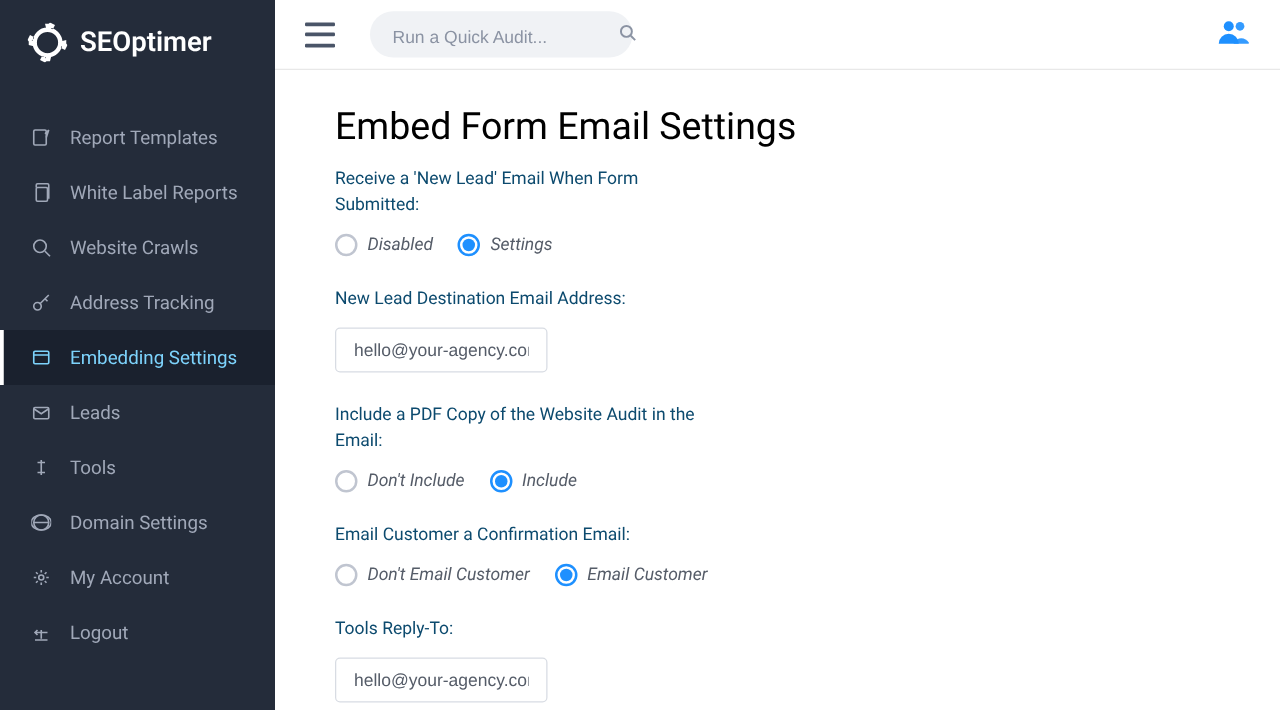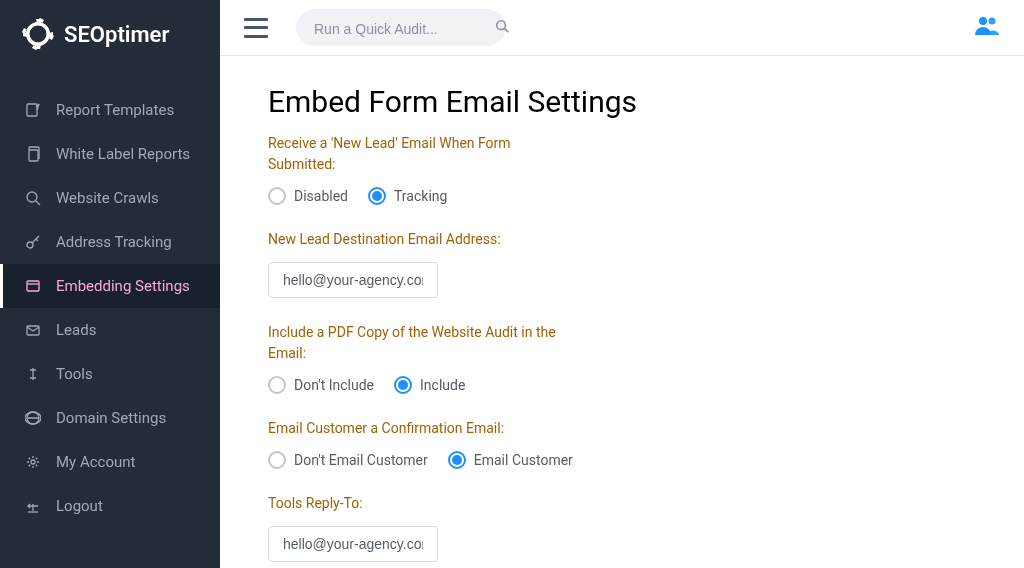--- a/index.html
+++ b/index.html
@@ -5,46 +5,46 @@
     * { margin: 0; padding: 0; box-sizing: border-box; }
     body { font-family: -apple-system, BlinkMacSystemFont, "Segoe UI", Roboto, sans-serif; background: #fff; width: 1024px; height: 568px; overflow: hidden; }
     
     .sidebar { position: fixed; left: 0; top: 0; width: 220px; height: 100vh; background: #242c3a; color: #8b93a3; }
     .logo { display: flex; align-items: center; padding: 18px 22px; color: #fff; }
     .logo-icon { width: 32px; height: 32px; margin-right: 10px; }
     .logo-text { font-size: 22px; font-weight: 600; color: #fff; }
     
     .nav { padding-top: 20px; }
     .nav-item { display: flex; align-items: center; padding: 13px 24px; cursor: pointer; font-size: 15px; color: #a0a8b8; }
-    .nav-item.active { background: #1a212e; color: #f9a8d4; border-left: 3px solid #fff; padding-left: 21px; }
+    .nav-item.active { background: #1a212e; color: #7dd3fc; border-left: 3px solid #fff; padding-left: 21px; }
     .nav-icon { width: 18px; height: 18px; margin-right: 14px; display: inline-flex; align-items: center; justify-content: center; flex-shrink: 0; }
     
     .topbar { position: fixed; left: 220px; top: 0; right: 0; height: 56px; background: #fff; border-bottom: 1px solid #e8e8e8; display: flex; align-items: center; padding: 0 24px; }
     .hamburger { width: 24px; height: 20px; display: flex; flex-direction: column; justify-content: space-between; cursor: pointer; margin-right: 28px; }
     .hamburger span { display: block; height: 3px; background: #4a5568; border-radius: 1px; }
     
     .search-box { background: #f0f2f5; border-radius: 20px; padding: 9px 18px; display: flex; align-items: flex-end; width: 210px; }
     .search-input { border: none; background: transparent; outline: none; font-size: 14px; color: #8b93a3; flex: 1; }
     .search-input::placeholder { color: #8b93a3; }
     .search-icon { color: #8b93a3; }
     
     .users-icon { margin-left: auto; color: #1e90ff; }
     
     .main { margin-left: 220px; margin-top: 56px; padding: 28px 48px; }
     .page-title { font-size: 30px; font-weight: 400; color: #000000; margin-bottom: 14px; }
     
     .form-group { margin-bottom: 24px; }
-    .form-label { font-size: 14px; color: #a16207; margin-bottom: 12px; display: block; line-height: 1.5; max-width: 290px; }
+    .form-label { font-size: 14px; color: #0c4a6e; margin-bottom: 12px; display: block; line-height: 1.5; max-width: 290px; }
     
     .radio-row { display: flex; align-items: center; gap: 20px; }
     .radio-option { display: flex; align-items: center; cursor: pointer; }
     .radio-circle { width: 18px; height: 18px; border: 2px solid #c0c5d0; border-radius: 50%; margin-right: 8px; position: relative; }
     .radio-circle.checked { border-color: #1e90ff; }
     .radio-circle.checked::after { content: ""; position: absolute; width: 10px; height: 10px; background: #1e90ff; border-radius: 50%; top: 50%; left: 50%; transform: translate(-50%, -50%); }
-    .radio-label { font-size: 14px; color: #555c68; }
+    .radio-label { font-size: 14px; color: #555c68; font-style: italic; }
     
     .text-input { border: 1px solid #d8dce3; border-radius: 4px; padding: 9px 14px; font-size: 14px; color: #555c68; width: 170px; outline: none; }
   </style>
 </head>
 <body>
 
 <aside class="sidebar">
   <div class="logo">
     <span class="logo-icon">
       <svg viewBox="0 0 32 32" fill="#fff">
@@ -176,21 +176,21 @@
 
   <div class="form-group">
     <label class="form-label">Receive a 'New Lead' Email When Form Submitted:</label>
     <div class="radio-row">
       <div class="radio-option">
         <span class="radio-circle"></span>
         <span class="radio-label">Disabled</span>
       </div>
       <div class="radio-option">
         <span class="radio-circle checked"></span>
-        <span class="radio-label">Tracking</span>
+        <span class="radio-label">Settings</span>
       </div>
     </div>
   </div>
 
   <div class="form-group">
     <label class="form-label">New Lead Destination Email Address:</label>
     <input type="text" class="text-input" value="hello@your-agency.com" style="">
   </div>
 
   <div class="form-group">

